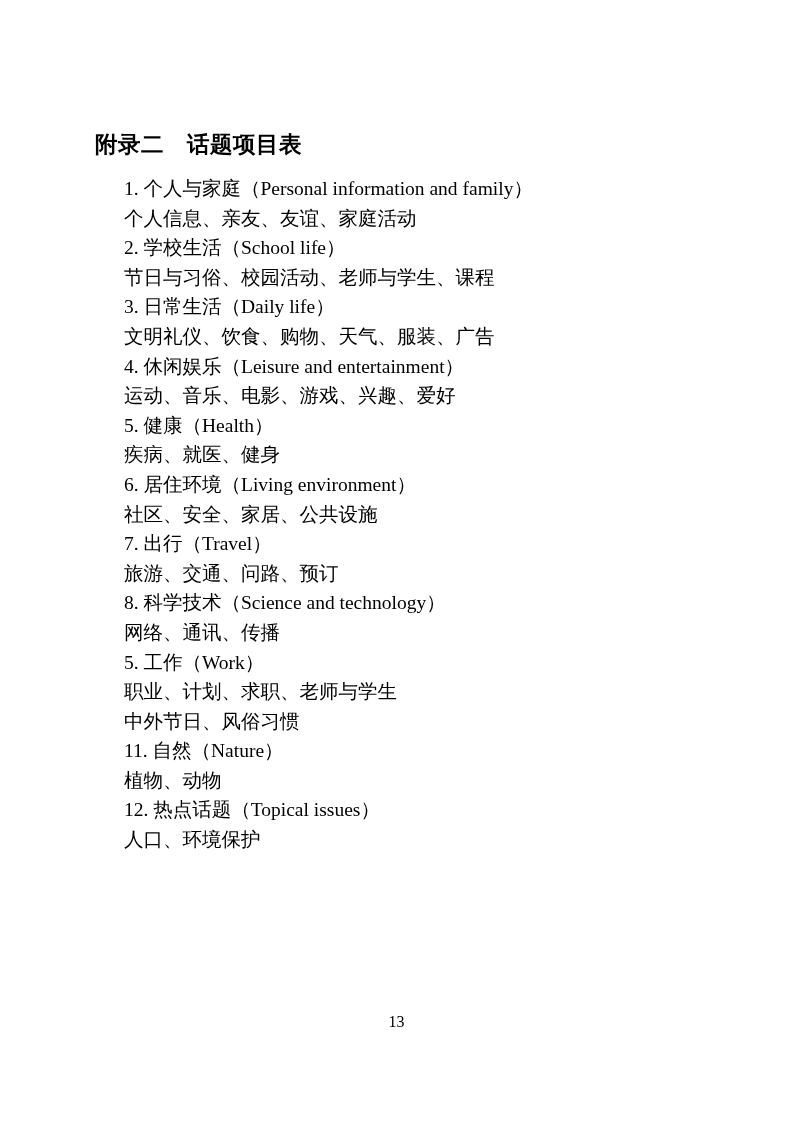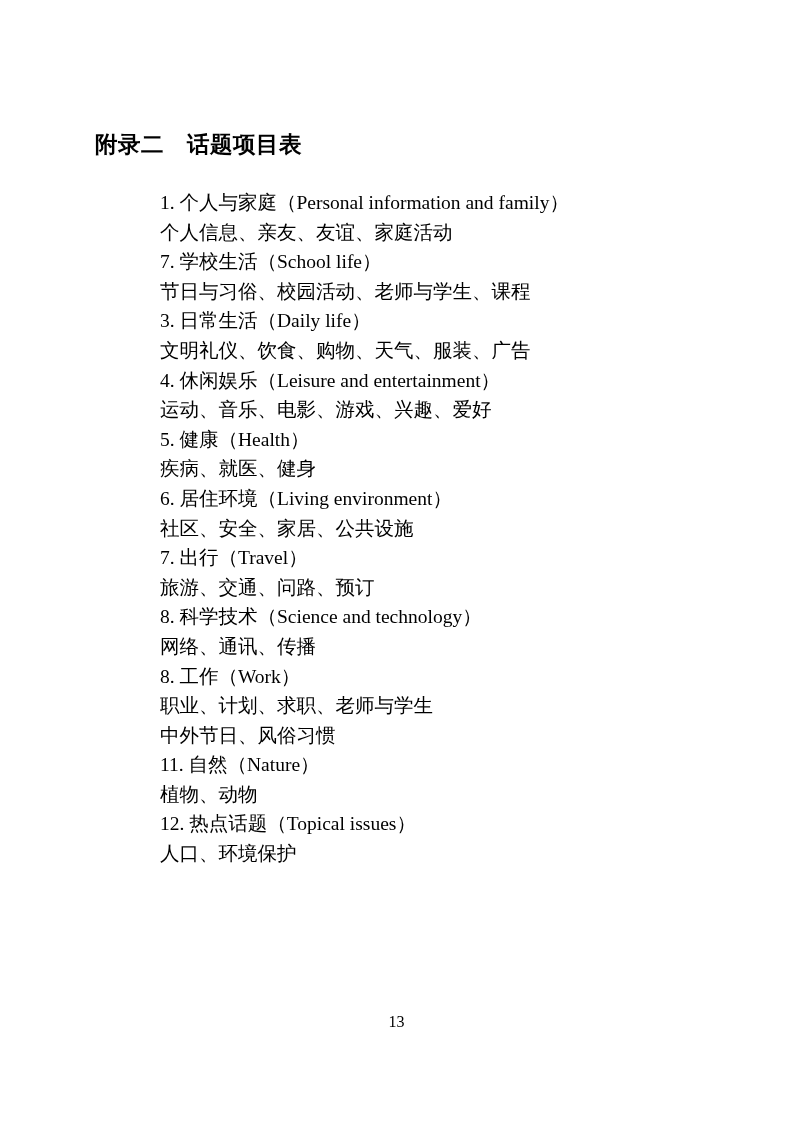--- a/index.html
+++ b/index.html
@@ -26,23 +26,22 @@
     top: 129px;
     margin: 0;
     font-size: 22.5px;
     font-weight: bold;
     letter-spacing: 0.5px;
     white-space: nowrap;
   }
   .topics {
     position: absolute;
     left: 124px;
-    top: 188px;
+    top: 174px;
     width: 580px;
-    margin-left: 36px;
   }
   .topic-heading,
   .topic-detail {
     margin: 0;
     font-size: 19.5px;
     line-height: 29.6px;
     white-space: nowrap;
     font-weight: normal;
   }
   .page-number {
@@ -57,35 +56,35 @@
 </style>
 </head>
 <body>
 
 <div class="page">
   <h1 class="doc-title">附录二　话题项目表</h1>
 
   <div class="topics">
       <p class="topic-heading">1. 个人与家庭（Personal information and family）</p>
       <p class="topic-detail">个人信息、亲友、友谊、家庭活动</p>
-      <p class="topic-heading">7. 学校生活（School life）</p>
+      <p class="topic-heading">2. 学校生活（School life）</p>
       <p class="topic-detail">节日与习俗、校园活动、老师与学生、课程</p>
       <p class="topic-heading">3. 日常生活（Daily life）</p>
       <p class="topic-detail">文明礼仪、饮食、购物、天气、服装、广告</p>
       <p class="topic-heading">4. 休闲娱乐（Leisure and entertainment）</p>
       <p class="topic-detail">运动、音乐、电影、游戏、兴趣、爱好</p>
       <p class="topic-heading">5. 健康（Health）</p>
       <p class="topic-detail">疾病、就医、健身</p>
       <p class="topic-heading">6. 居住环境（Living environment）</p>
       <p class="topic-detail">社区、安全、家居、公共设施</p>
       <p class="topic-heading">7. 出行（Travel）</p>
       <p class="topic-detail">旅游、交通、问路、预订</p>
       <p class="topic-heading">8. 科学技术（Science and technology）</p>
       <p class="topic-detail">网络、通讯、传播</p>
-      <p class="topic-heading">8. 工作（Work）</p>
+      <p class="topic-heading">5. 工作（Work）</p>
       <p class="topic-detail">职业、计划、求职、老师与学生</p>
       <p class="topic-detail">中外节日、风俗习惯</p>
       <p class="topic-heading">11. 自然（Nature）</p>
       <p class="topic-detail">植物、动物</p>
       <p class="topic-heading">12. 热点话题（Topical issues）</p>
       <p class="topic-detail">人口、环境保护</p>
     </div>
 
   <div class="page-number">13</div>
 </div>

